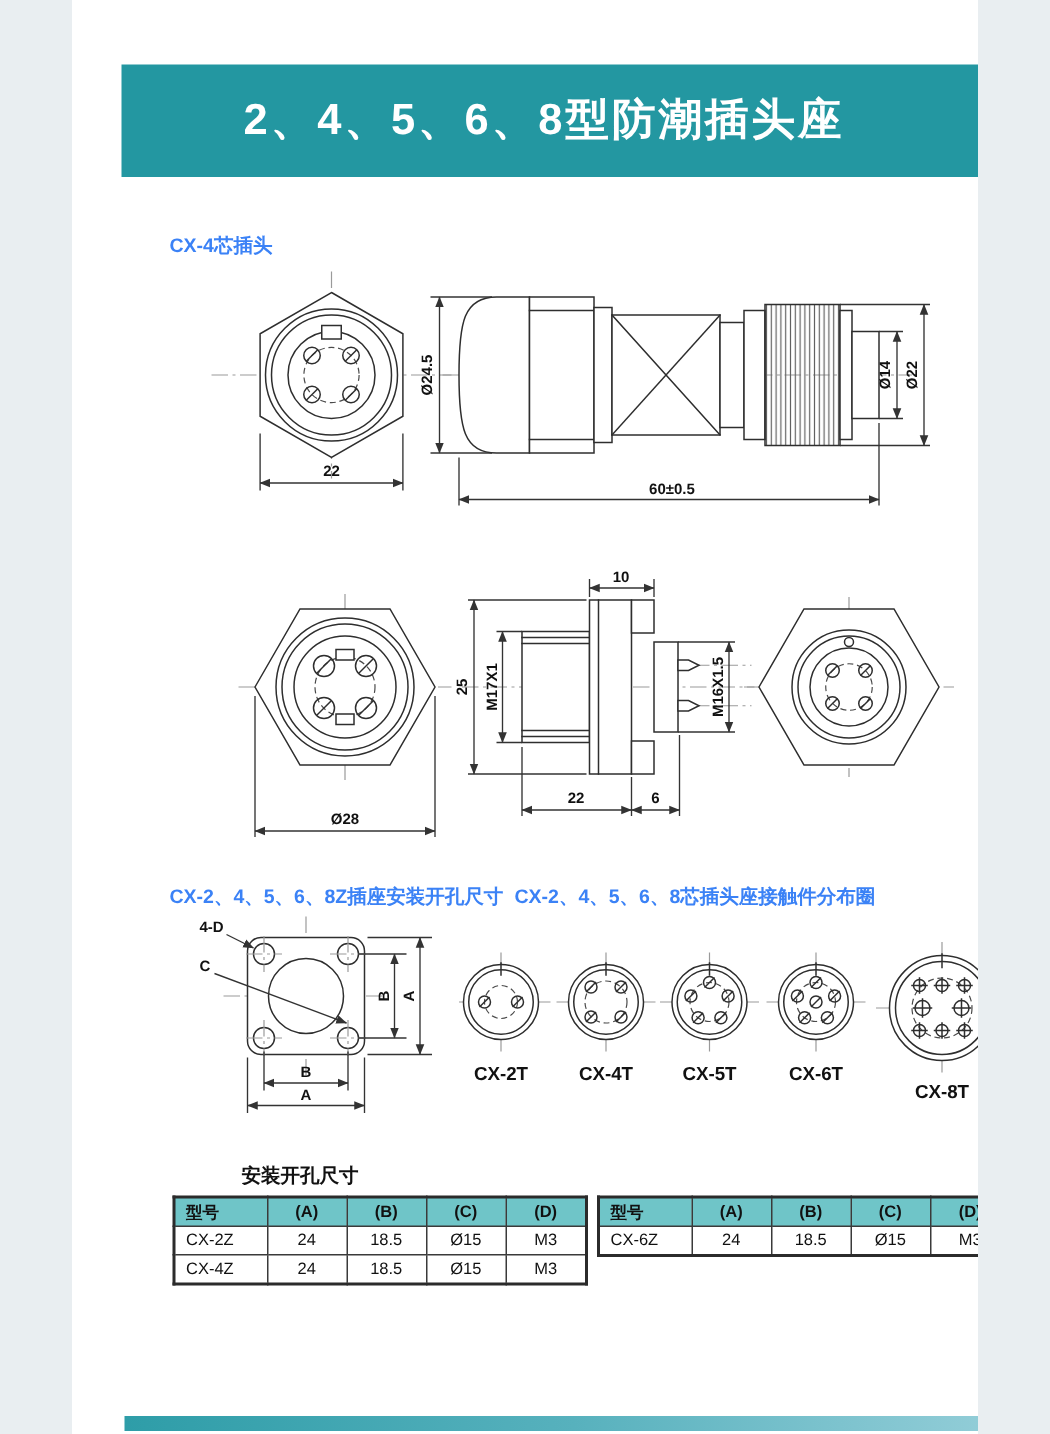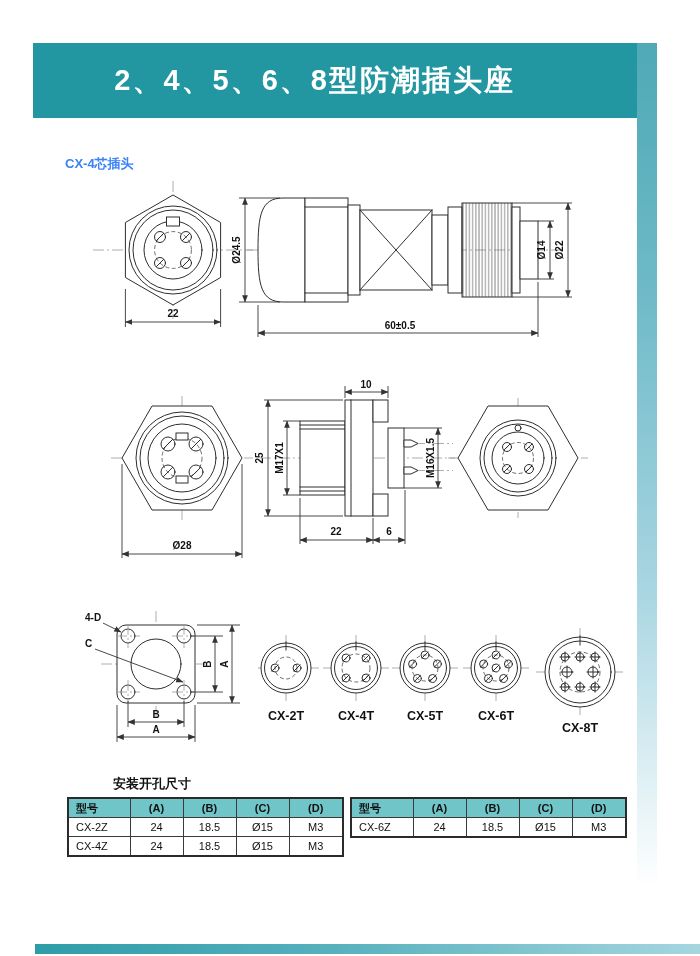--- a/index.html
+++ b/index.html
@@ -1,17 +1,17 @@
 <!DOCTYPE html>
 <html><head>
 <meta charset="utf-8">
 <style>
   html,body{margin:0;padding:0;background:#e9eef1;}
   #page{
-    position:relative;width:700px;height:956px;margin:0 auto;
+    position:relative;width:604px;height:956px;margin:0 auto;
     background:#ffffff;overflow:hidden;
     font-family:"Liberation Sans", sans-serif;color:#111;
   }
   
   .header{
     position:absolute;left:33px;top:43px;width:605px;height:75px;
     background:#2397a1;display:flex;align-items:stretch;
   }
   .header-title{
     flex:1;text-align:right;color:#fff;font-weight:bold;font-size:29px;
@@ -241,20 +241,22 @@
         <circle class="ln" cx="474" cy="69" r="4.5"></circle>
           <line class="ln" x1="471" y1="72" x2="477" y2="66"></line>
         <circle class="ln" cx="452" cy="91" r="4.5"></circle>
           <line class="ln" x1="449" y1="94" x2="455" y2="88"></line>
         <circle class="ln" cx="474" cy="91" r="4.5"></circle>
           <line class="ln" x1="471" y1="94" x2="477" y2="88"></line>
       </g>
     </g>
   </svg>
 
+  <div class="sec-title" style="left:65px;top:589px">CX-2、4、5、6、8Z插座安装开孔尺寸</div>
+  <div class="sec-title" style="left:295px;top:589px">CX-2、4、5、6、8芯插头座接触件分布圈</div>
 
   <svg class="drw" style="left:55px;top:605px" width="200" height="150" viewBox="0 0 200 150">
     <defs>
       <marker id="ar3" viewBox="0 0 10 10" refX="9.5" refY="5" markerWidth="8" markerHeight="8" orient="auto-start-reverse">
         <path d="M0,1 L10,5 L0,9 z" fill="#333"></path>
       </marker>
     </defs>
     <line class="cl" x1="46" y1="59" x2="156" y2="59"></line>
     <line class="cl" x1="101" y1="6" x2="101" y2="112"></line>
     <rect class="fw" x="62" y="20" width="78" height="78" rx="9"></rect>

